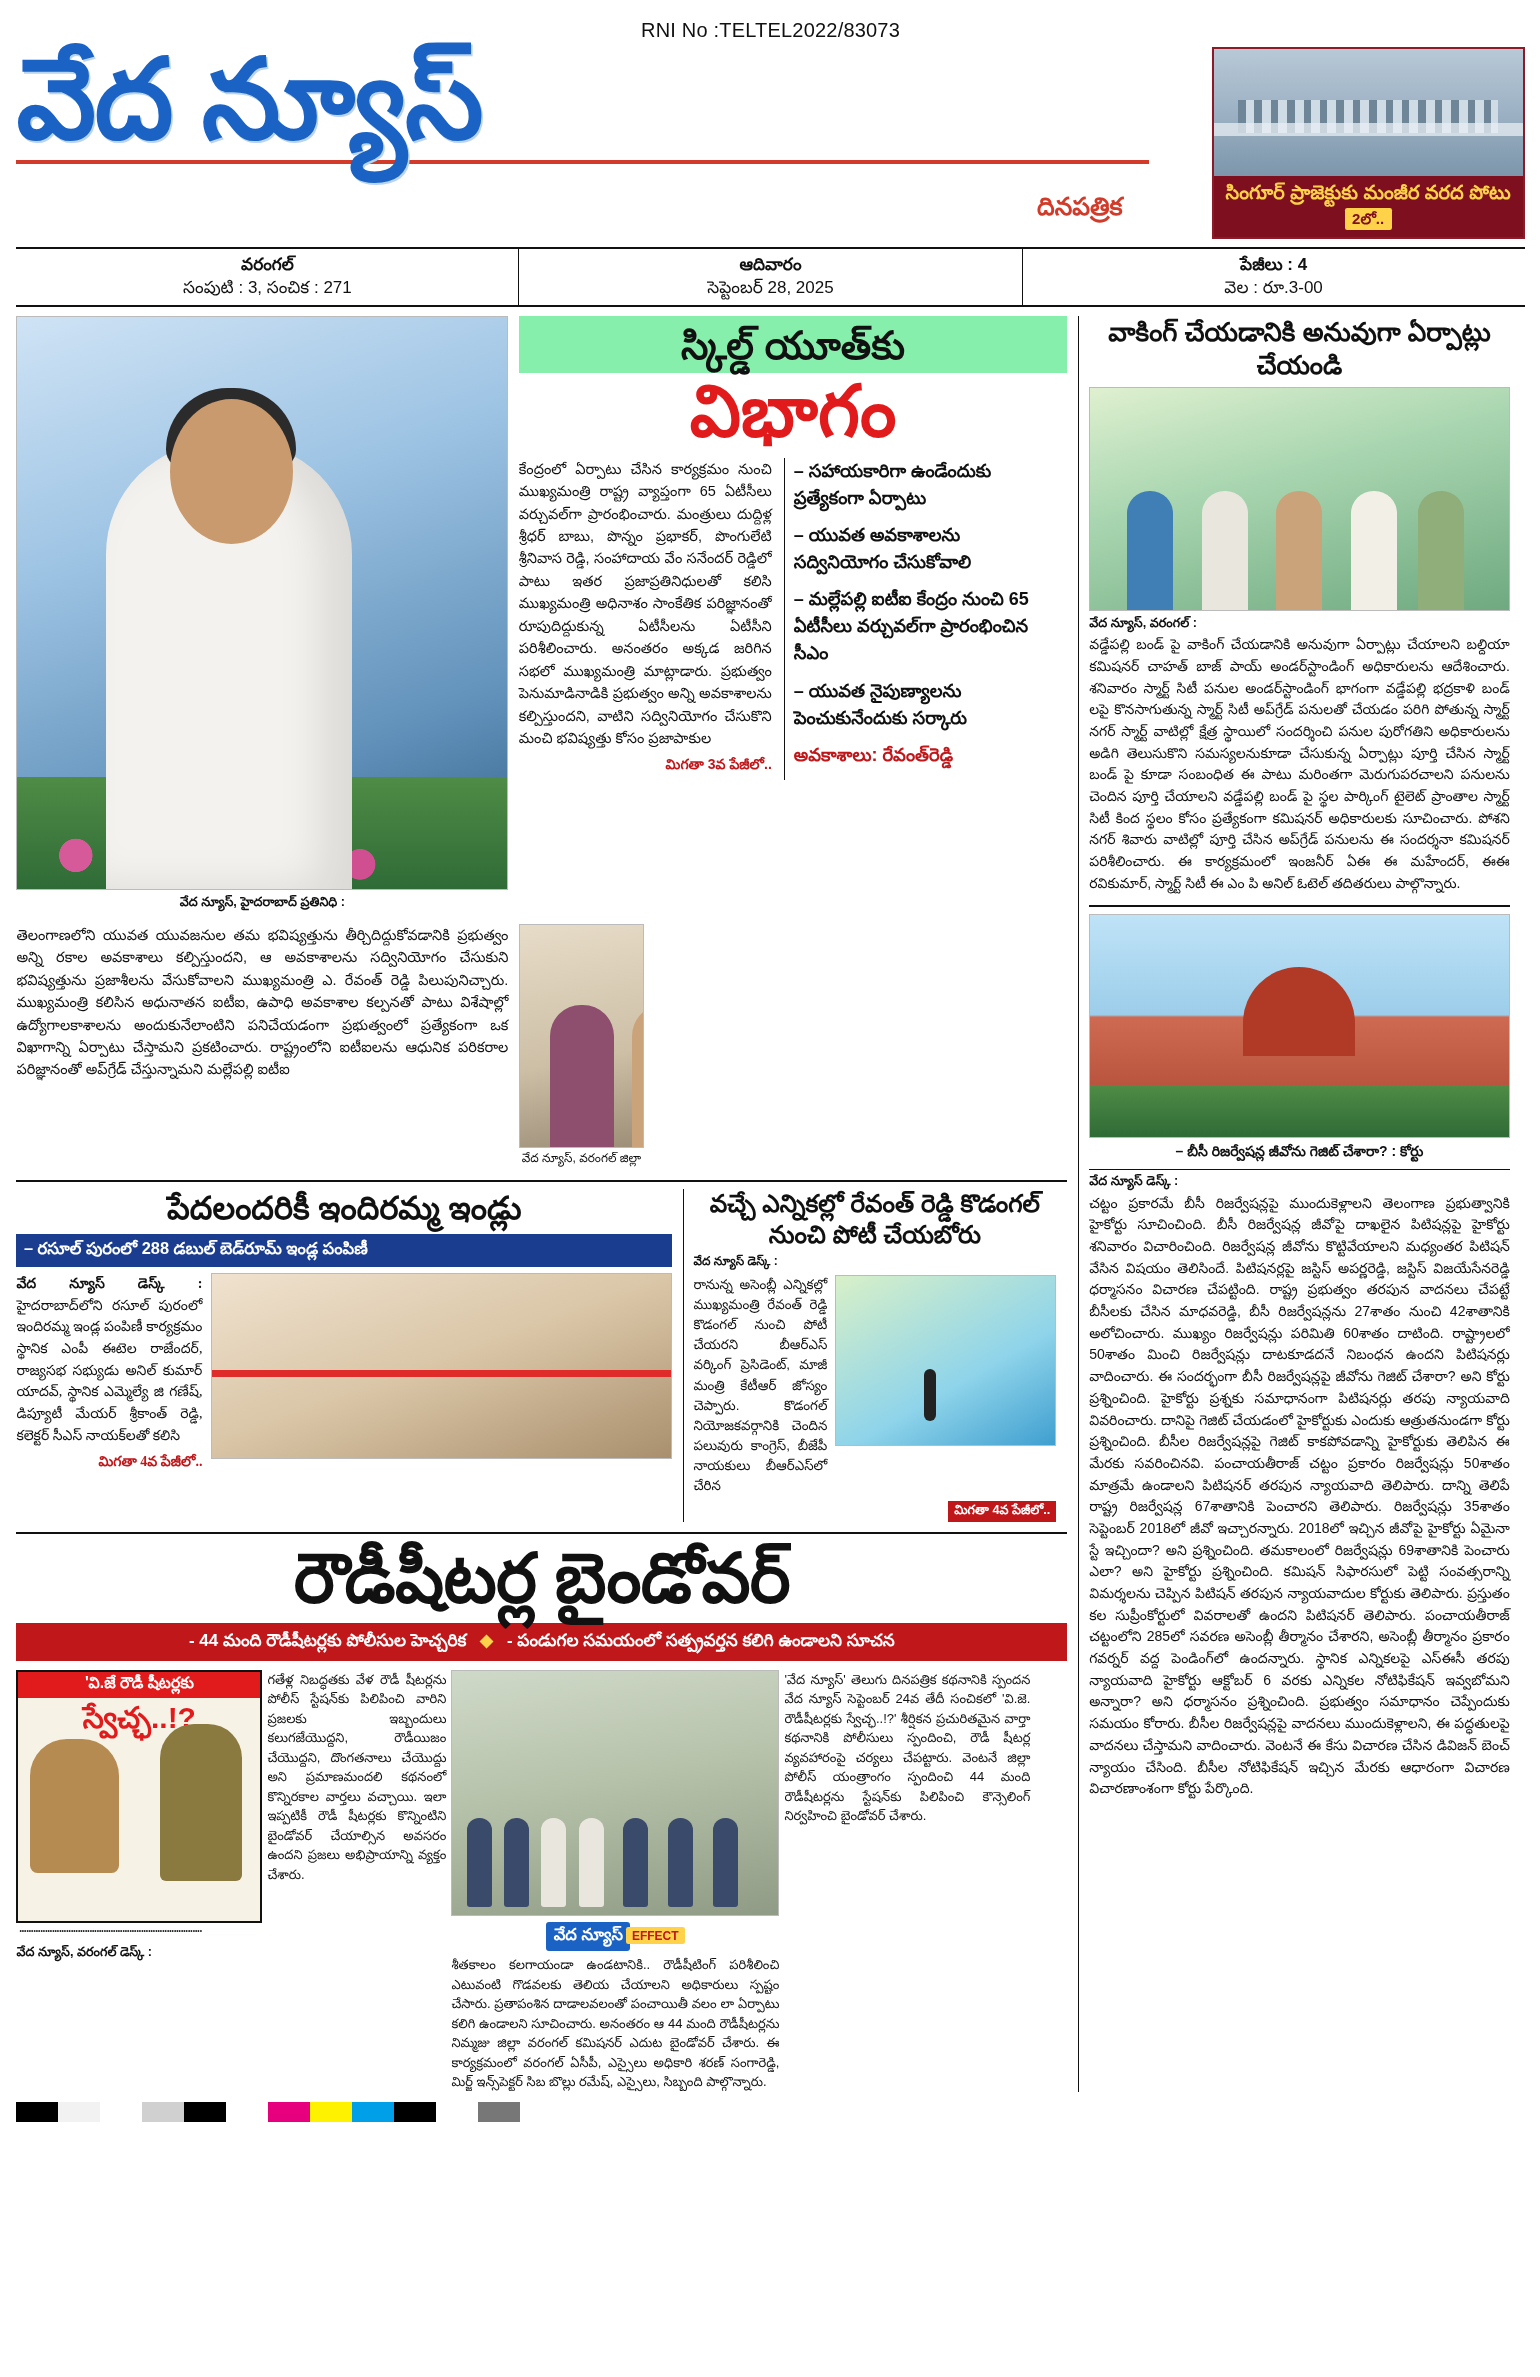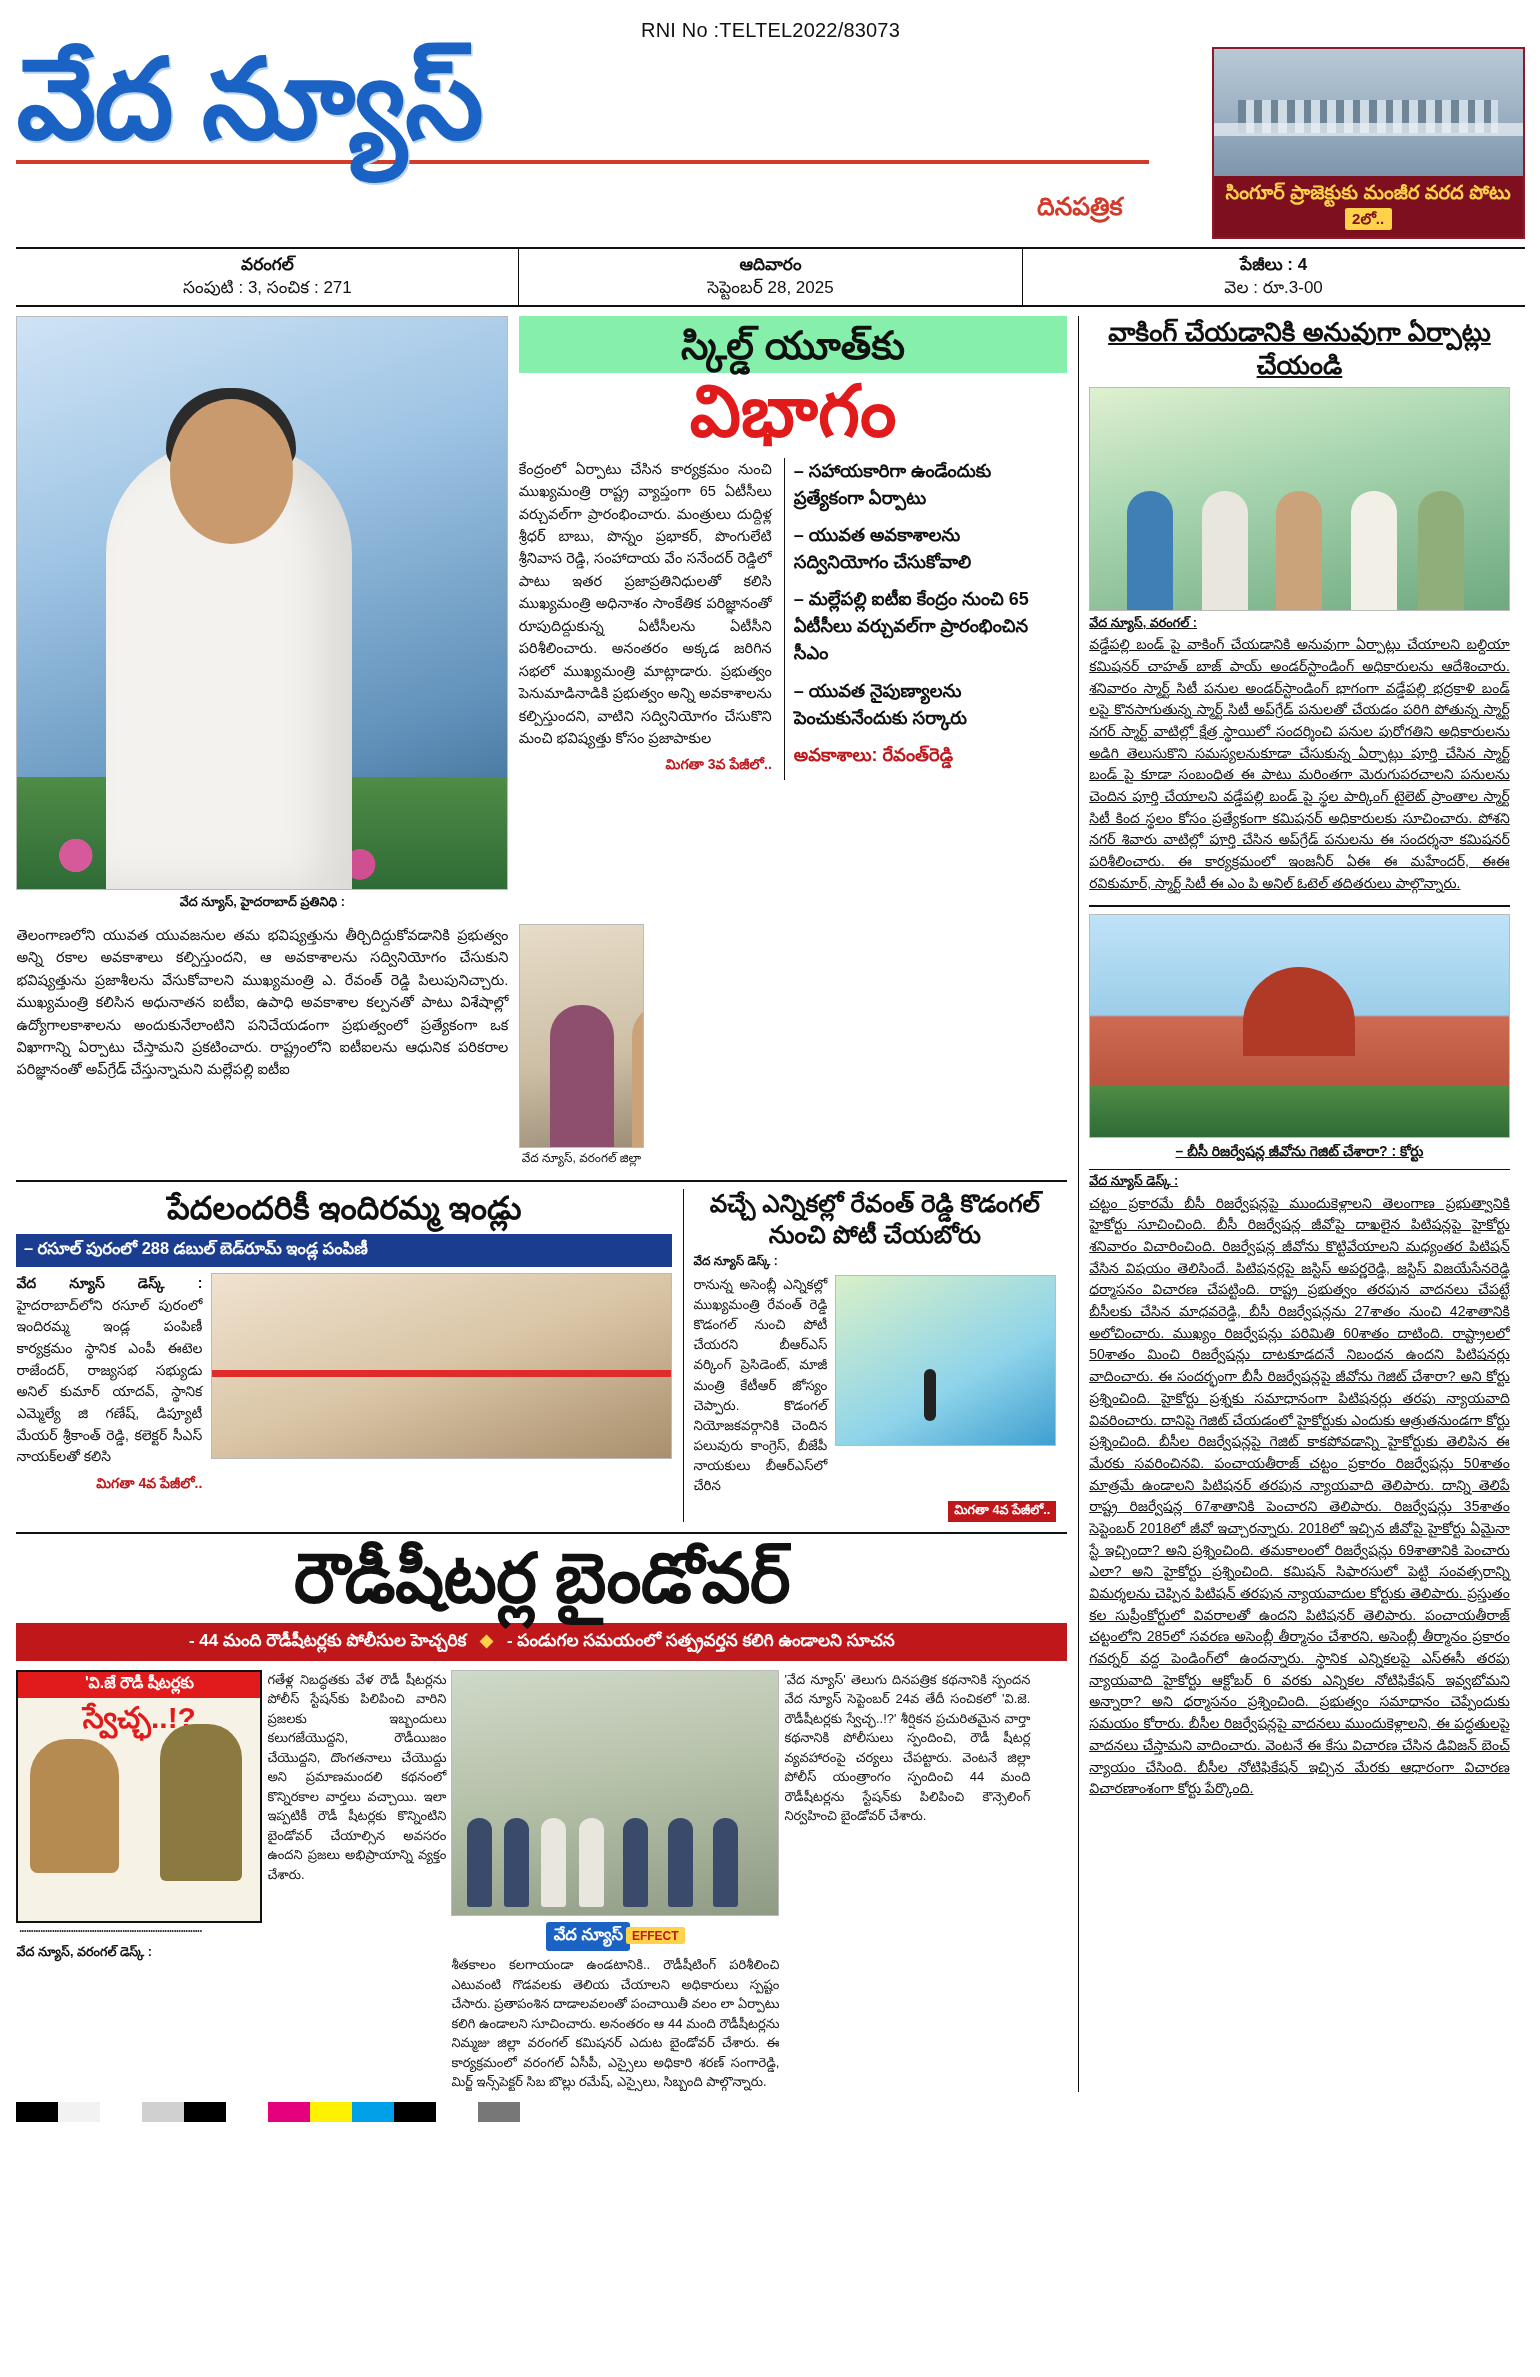--- a/index.html
+++ b/index.html
@@ -33,21 +33,21 @@
 
   
   .dateline { display:flex; border-top:2.2px solid #111; border-bottom:2.2px solid #111; margin-top:7.5px; }
   .dl-cell { flex:1; text-align:center; font-size:17px; padding:5.2px 3px; line-height:1.35; border-right:1.5px solid #111; }
   .dl-cell:last-child { border-right:none; }
   .dl-cell b { display:block; font-size:17px; }
 
   
   .main { display:flex; gap:10.4px; margin-top:9px; }
   .col-left { width:1051px; }
-  .col-right { width:432px; border-left:1.5px solid #111; padding-left:10.4px;text-decoration:underline; }
+  .col-right { width:432px; border-left:1.5px solid #111; padding-left:10.4px; }
 
   
   .lead { display:flex; gap:10.4px; }
   .lead-photo { width:492px; height:574px; background:linear-gradient(160deg,#cfe3f5 0%,#9ec4e4 35%,#5f8fb8 75%,#2f5d84 100%); position:relative; overflow:hidden; border:0.7px solid #bbb;}
   .lead-photo .figure { position:absolute; left:89px; bottom:0; width:246px; height:447px; background:#f4f2ee; border-radius:112px 112px 0 0; box-shadow:inset -30px 0 45px rgba(0,0,0,.10);}
   .lead-photo .head { position:absolute; left:153px; top:82px; width:123px; height:145px; background:#c99a6e; border-radius:50%; }
   .lead-photo .hair { position:absolute; left:149px; top:71px; width:130px; height:82px; background:#2b2b2b; border-radius:67px 67px 22.4px 22.4px;}
   .lead-photo .flowers { position:absolute; left:0; right:0; bottom:0; height:112px; background:radial-gradient(circle at 12% 70%, #d65a9a 0 16.4px, transparent 17px), radial-gradient(circle at 32% 85%, #e07ab0 0 13.4px, transparent 14px), radial-gradient(circle at 70% 78%, #cf4f90 0 15px, transparent 15.7px), linear-gradient(0deg,#2f6b36,#4f8c46);}
   .lead-cap { font-size:12.7px; text-align:center; padding:4.5px 1.5px; font-weight:bold;}
 
@@ -68,21 +68,21 @@
   .lu-cap { font-size:12px; text-align:left; padding:3px;}
 
   
   .row2 { display:flex; gap:11px; margin-top:9px; border-top:2.2px solid #111; padding-top:7.5px;}
   .r2a { width:656px; }
   .r2b { width:373px; border-left:1.5px solid #111; padding-left:9px;}
   .h2 { font-size:32px; font-weight:bold; text-align:center; line-height:1.2; }
   .h2b { font-size:24.6px; font-weight:bold; text-align:center; line-height:1.25; }
   .subbar { background:#1b3d8f; color:#fff; font-size:16.4px; font-weight:bold; padding:5.2px 7.5px; margin:6px 0; }
   .r2-flex { display:flex; gap:9px; }
-  .r2-text { width:186px; font-size:14px; line-height:1.55; text-align:justify;}
+  .r2-text { width:186px; font-size:14px; line-height:1.55; text-align:justify;font-family:Liberation Serif, serif;}
   .r2-photo { flex:1; height:186px; background:linear-gradient(160deg,#f0e2cf 0%,#d9c5a6 50%,#a98f6d 100%); border:0.7px solid #bbb; position:relative; overflow:hidden;}
   .ribbon { position:absolute; left:0; right:0; top:52%; height:7.5px; background:#e02b2b;}
   .r2b-photo { height:171px; background:linear-gradient(150deg,#d8f0c8 0%,#8fd4ea 60%,#3f9fd0 100%); border:0.7px solid #bbb; position:relative; overflow:hidden; margin-top:4.5px;}
   .r2b-photo .mic { position:absolute; left:40%; top:55%; width:12px; height:52px; background:#222; border-radius:6px;}
   .more-badge { display:inline-block; background:#c0171a; color:#fff; font-size:12.7px; font-weight:bold; padding:2.2px 6px; float:right; margin-top:4.5px;}
 
   
   .bigblock { margin-top:10.4px; border-top:2.2px solid #111; padding-top:9px;}
   .big-title { text-align:center; font-size:69px; font-weight:bold; letter-spacing:-0.7px; line-height:1.05;}
   .big-bar { background:#c0171a; color:#fff; font-size:17px; font-weight:bold; text-align:center; padding:6.7px 4.5px; margin:7.5px 0 9px 0;}

